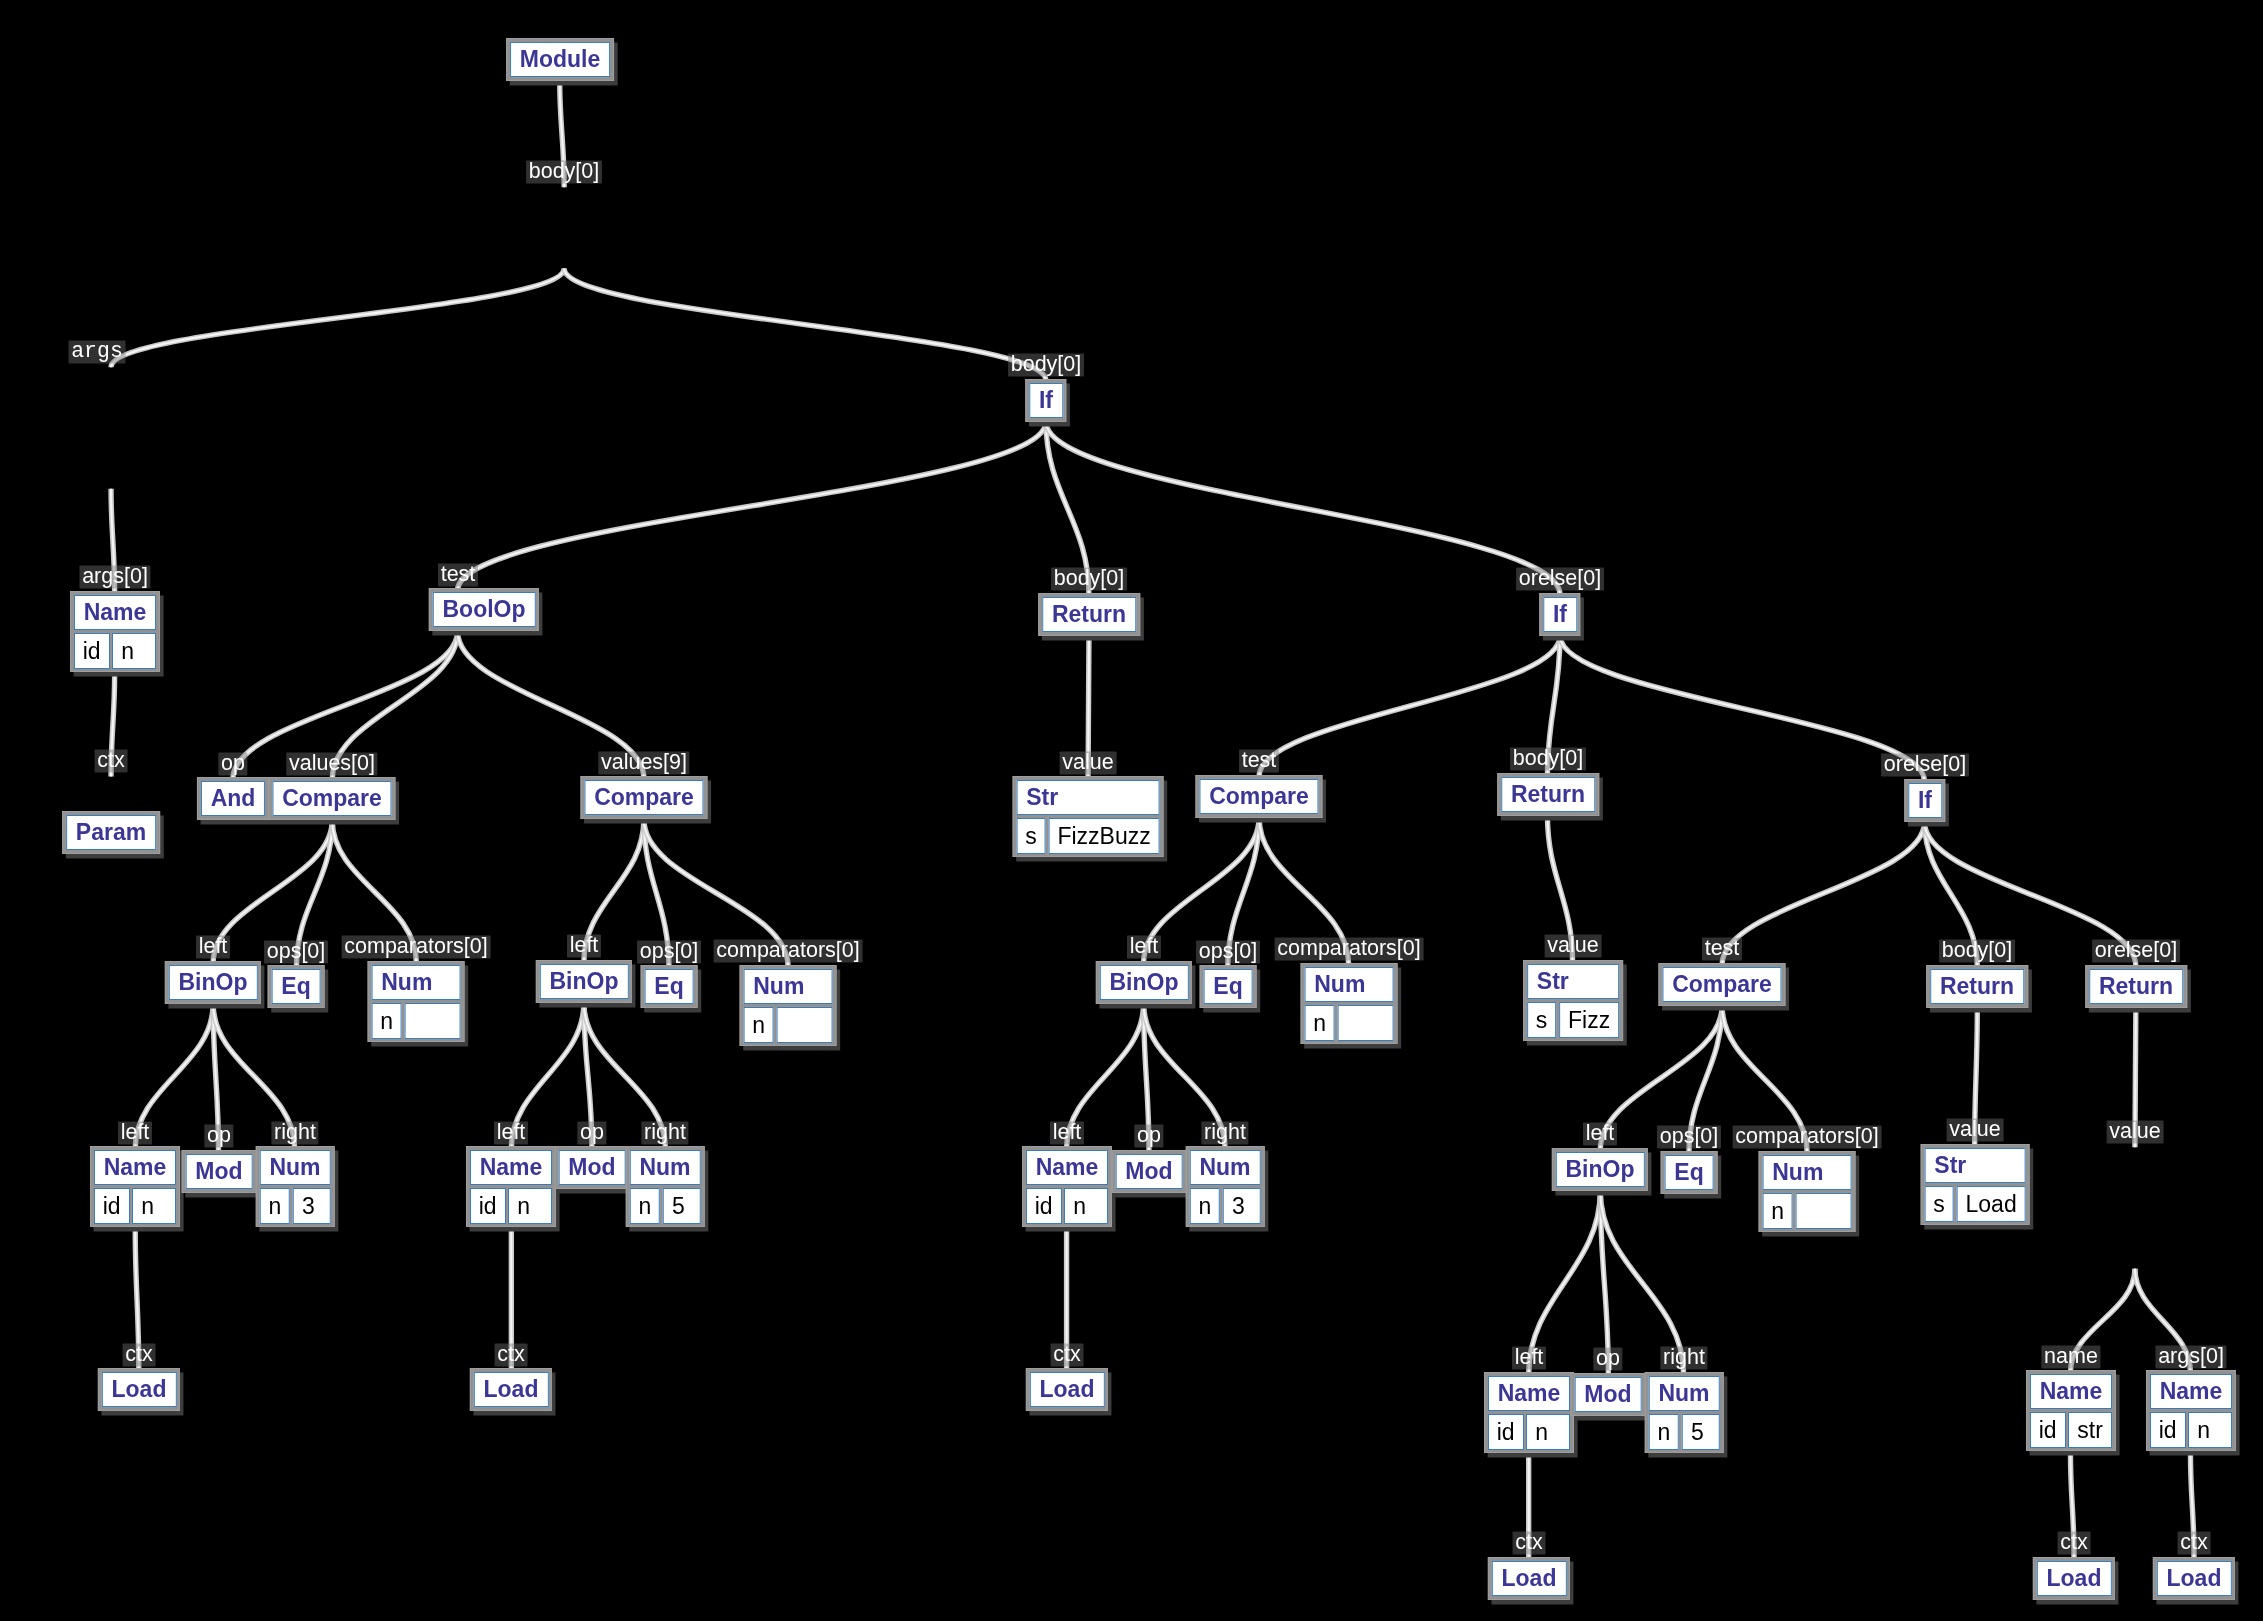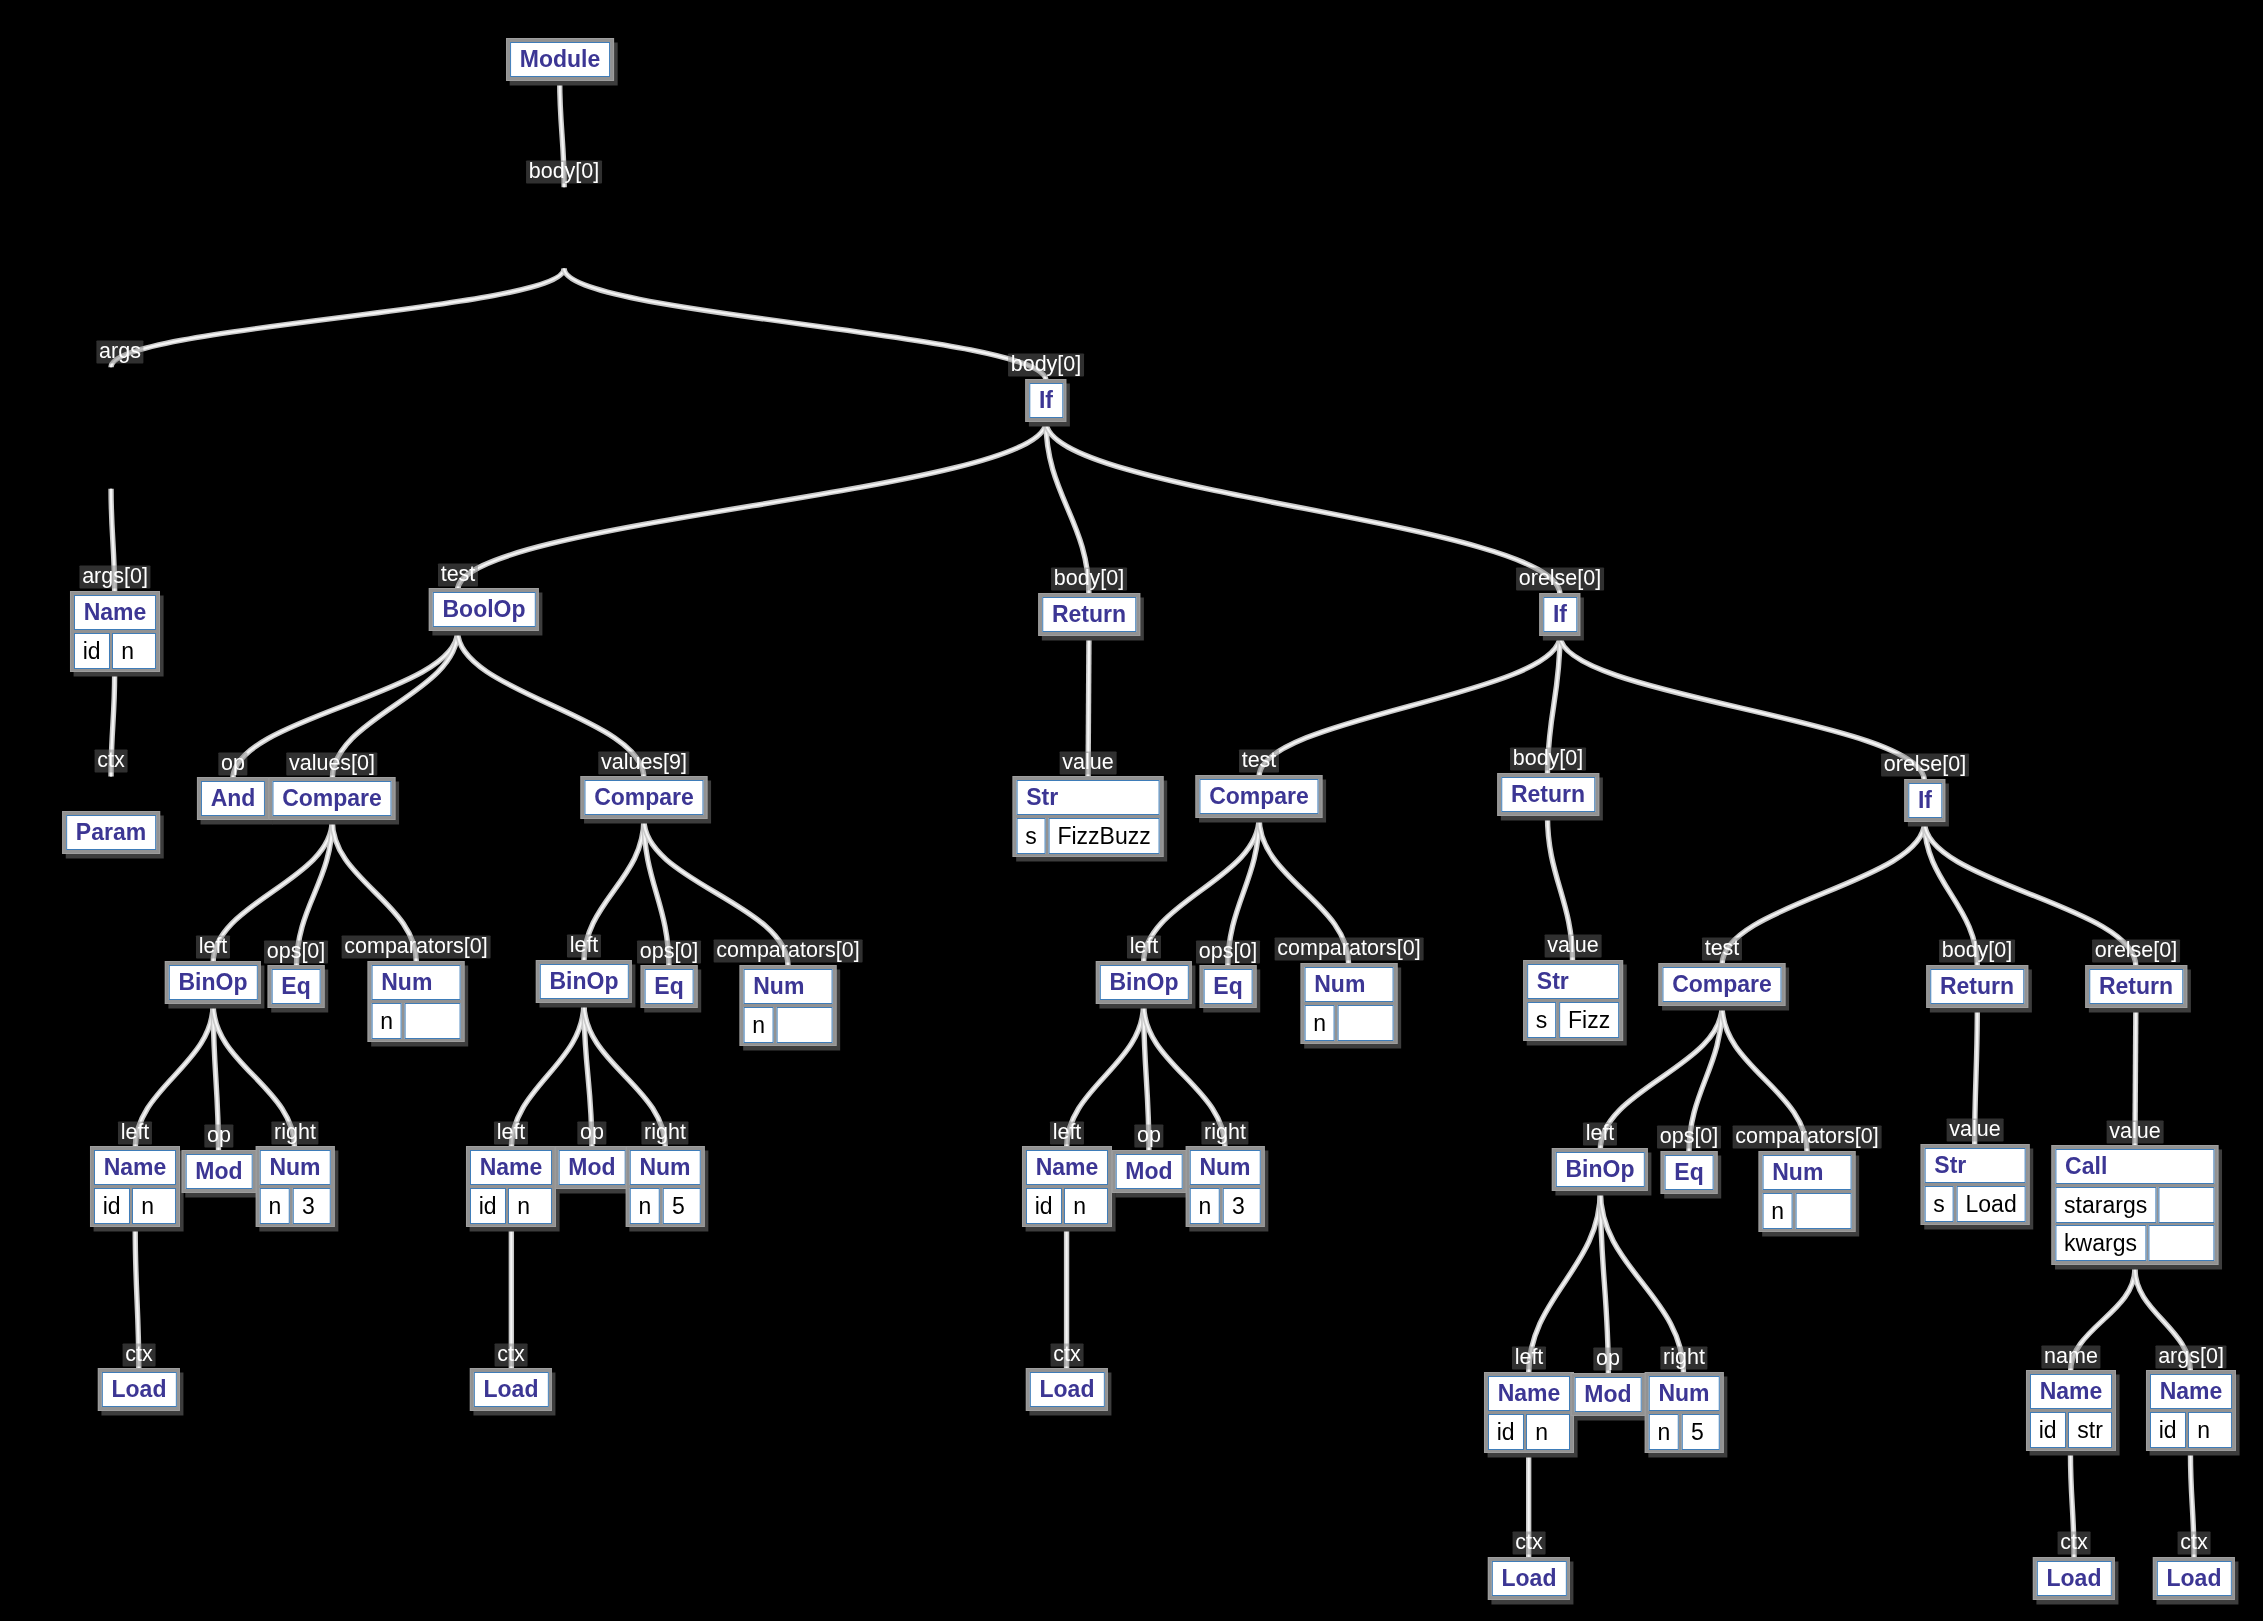--- a/index.html
+++ b/index.html
@@ -300,31 +300,20 @@
         <div class="cell val empty"></div>
       </div>
     </div>
     <div class="node" style="left: 1975px; top: 1144px;">
       <div class="title">Str</div>
       <div class="row">
         <div class="cell key">s</div>
         <div class="cell val">Load</div>
       </div>
     </div>
-    <div class="node" style="left: 2135px; top: 1145px;">
-      <div class="title">Call</div>
-      <div class="row">
-        <div class="cell key">starargs</div>
-        <div class="cell val empty"></div>
-      </div>
-      <div class="row">
-        <div class="cell key">kwargs</div>
-        <div class="cell val empty"></div>
-      </div>
-    </div>
     <div class="node" style="left: 139px; top: 1368px;">
       <div class="title">Load</div>
     </div>
     <div class="node" style="left: 511px; top: 1368px;">
       <div class="title">Load</div>
     </div>
     <div class="node" style="left: 1067px; top: 1368px;">
       <div class="title">Load</div>
     </div>
     <div class="node" style="left: 1529px; top: 1372px;">
@@ -361,21 +350,21 @@
     <div class="node" style="left: 1529px; top: 1557px;">
       <div class="title">Load</div>
     </div>
     <div class="node" style="left: 2074px; top: 1557px;">
       <div class="title">Load</div>
     </div>
     <div class="node" style="left: 2194px; top: 1557px;">
       <div class="title">Load</div>
     </div>
     <div class="edgelabel" style="left: 564px; top: 183px;">body[0]</div>
-    <div class="edgelabel" style="left: 120px; top: 363px;">args</div>
+    <div class="edgelabel" style="left: 97px; top: 363px; font-family: Liberation Mono, monospace;">args</div>
     <div class="edgelabel" style="left: 1046px; top: 376px;">body[0]</div>
     <div class="edgelabel" style="left: 115px; top: 588px;">args[0]</div>
     <div class="edgelabel" style="left: 111px; top: 772px;">ctx</div>
     <div class="edgelabel" style="left: 458px; top: 586px;">test</div>
     <div class="edgelabel" style="left: 1089px; top: 590px;">body[0]</div>
     <div class="edgelabel" style="left: 1560px; top: 590px;">orelse[0]</div>
     <div class="edgelabel" style="left: 233px; top: 775px;">op</div>
     <div class="edgelabel" style="left: 332px; top: 775px;">values[0]</div>
     <div class="edgelabel" style="left: 644px; top: 774px;">values[9]</div>
     <div class="edgelabel" style="left: 213px; top: 958px;">left</div>

